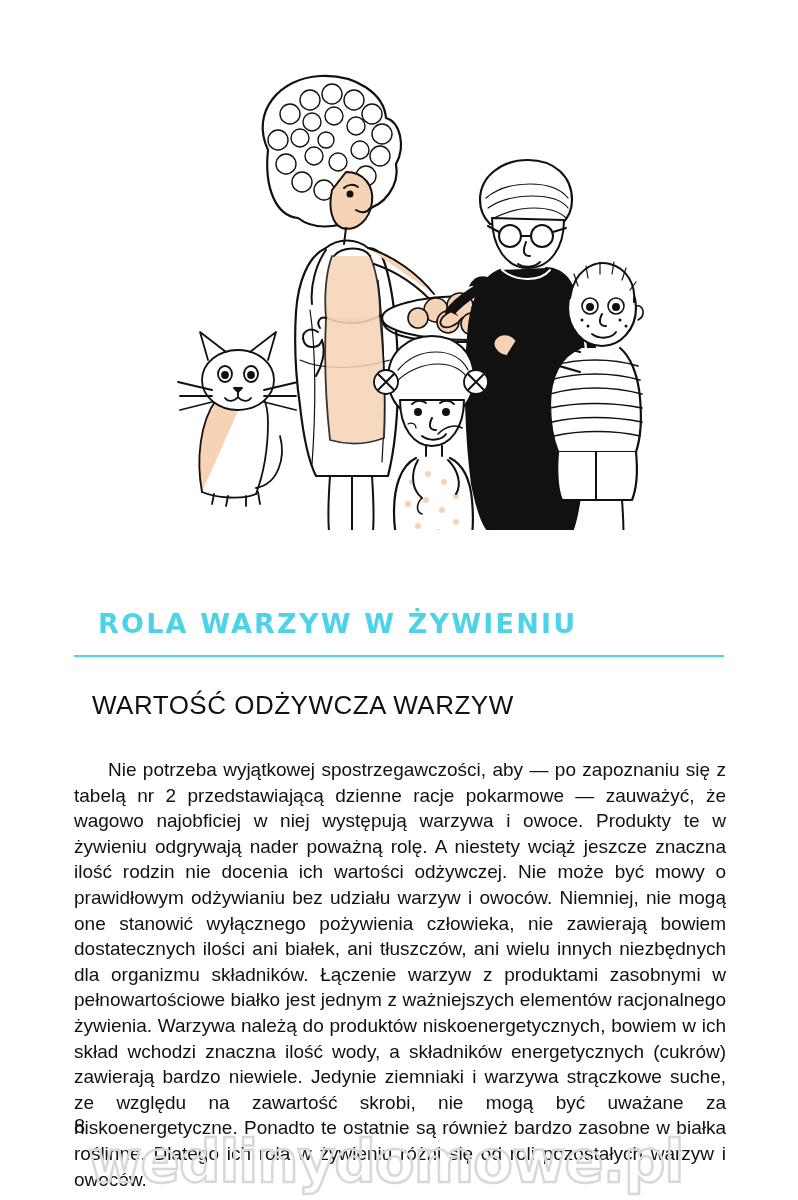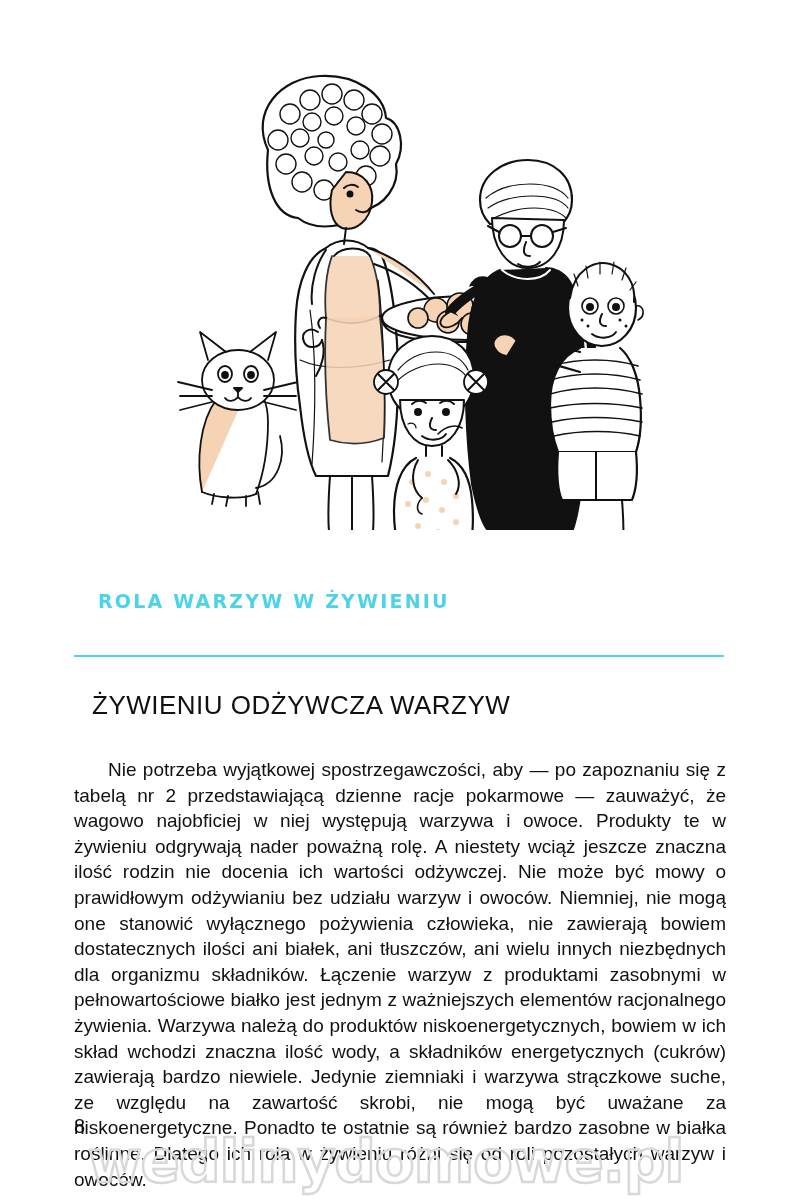--- a/index.html
+++ b/index.html
@@ -33,22 +33,22 @@
   .illustration svg {
     display: block;
     width: 100%;
     height: 100%;
   }
 
   
   .section-title {
     position: absolute;
     left: 98px;
-    top: 590px;
-    font-size: 19px;
+    top: 608px;
+    font-size: 27px;
     font-weight: bold;
     letter-spacing: 2.2px;
     color: #4cd3e8;
     font-family: "DejaVu Sans", sans-serif;
     white-space: nowrap;
   }
   .rule {
     position: absolute;
     left: 74px;
     top: 655px;
@@ -373,21 +373,21 @@
         <path d="M404 508 L442 506 M456 508 L496 506" stroke-width="1.4"></path>
         <path d="M414 496 L430 494 M466 496 L482 494" stroke-width="1.2"></path>
       </g>
     </svg>
   </div>
 
   <div class="section-title">ROLA WARZYW W ŻYWIENIU</div>
 
   <div class="rule"></div>
 
-  <div class="subsection-title">ŻYWIENIU ODŻYWCZA WARZYW</div>
+  <div class="subsection-title">WARTOŚĆ ODŻYWCZA WARZYW</div>
 
   <p class="body-text">Nie potrzeba wyjątkowej spostrzegawczości, aby — po zapoznaniu się z tabelą nr 2 przedstawiającą dzienne racje pokarmowe — zauważyć, że wagowo najobficiej w niej występują warzywa i owoce. Produkty te w żywieniu odgrywają nader poważną rolę. A niestety wciąż jeszcze znaczna ilość rodzin nie docenia ich wartości odżywczej. Nie może być mowy o prawidłowym odżywianiu bez udziału warzyw i owoców. Niemniej, nie mogą one stanowić wyłącznego pożywienia człowieka, nie zawierają bowiem dostatecznych ilości ani białek, ani tłuszczów, ani wielu innych niezbędnych dla organizmu składników. Łączenie warzyw z produktami zasobnymi w pełnowartościowe białko jest jednym z ważniejszych elementów racjonalnego żywienia. Warzywa należą do produktów niskoenergetycznych, bowiem w ich skład wchodzi znaczna ilość wody, a składników energetycznych (cukrów) zawierają bardzo niewiele. Jedynie ziemniaki i warzywa strączkowe suche, ze względu na zawartość skrobi, nie mogą być uważane za niskoenergetyczne. Ponadto te ostatnie są również bardzo zasobne w białka roślinne. Dlatego ich rola w żywieniu różni się od roli pozostałych warzyw i owoców.</p>
 
   <div class="watermark">wedlinydomowe.pl</div>
 
   <div class="page-number">8</div>
 
 </div>
 
 </body></html>

